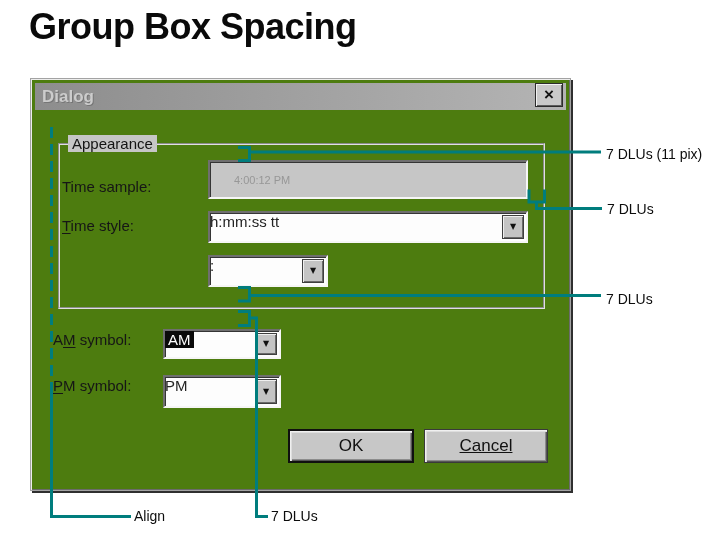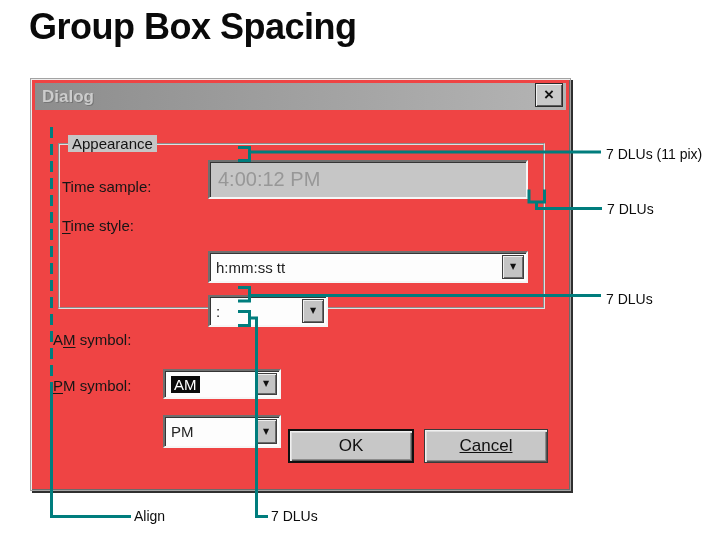--- a/index.html
+++ b/index.html
@@ -10,21 +10,21 @@
   .page-title {
     position:absolute; left:0; top:6px; width:100%;
     text-align:left; font-size:36px; font-weight:700; color:#0a0a0a;
     letter-spacing:-0.5px;
     margin-left:29px;
   }
 
   
   .dialog {
     position:absolute; left:30px; top:78px; width:541px; height:413px;
-    background:#ef4444;
+    background:#4d7c0f;
     box-shadow:
       inset 0 0 0 1px #a3a3a3,
       inset 2px 2px 0 #ededed,
       inset -2px -2px 0 #6b6b6b,
       2px 2px 0 #2f2f2f;
   }
   .titlebar {
     position:absolute; left:5px; top:5px; width:531px; height:27px;
     background:linear-gradient(to right,#8d8d8d,#b4b4b4);
     display:flex; align-items:center; padding-left:7px; box-sizing:border-box;
@@ -53,24 +53,24 @@
   }
 
   .fld-label { position:absolute; font-size:15px; color:#161616; white-space:nowrap; }
   .accel { text-decoration:underline; text-underline-offset:2px; }
 
   .sunken {
     position:absolute; box-sizing:border-box;
     border:2px solid; border-color:#6f6f6f #f6f6f6 #f6f6f6 #6f6f6f;
     box-shadow: inset 1px 1px 0 #353535;
   }
-  .edit-disabled { background:#c6c6c6; color:#979797; font-size:20px;
-    display:flex; align-items:center; padding-left:8px; }
+  .edit-disabled { background:#c6c6c6; color:#979797; font-size:11px;
+    display:flex; align-items:center; padding-left:24px; }
   .combo { background:#fdfdfd; color:#242424; font-size:15px;
-    display:flex; align-items:center; padding-left:6px;margin-top:40px; }
+    display:flex; align-items:flex-start; padding-left:0; }
   .arrow-btn {
     position:absolute; right:2px; top:2px; bottom:2px; width:20px;
     background:#c4c4c4; border:1px solid #3f3f3f;
     box-shadow: inset 1px 1px 0 #efefef, inset -1px -1px 0 #6a6a6a;
     display:flex; align-items:center; justify-content:center;
   }
   .arrow-glyph { font-family:"DejaVu Sans", sans-serif; font-size:8px; color:#111; line-height:1; }
   .sel-hi { background:#0a0a0a; color:#ffffff; padding:0 3px; }
 
   

